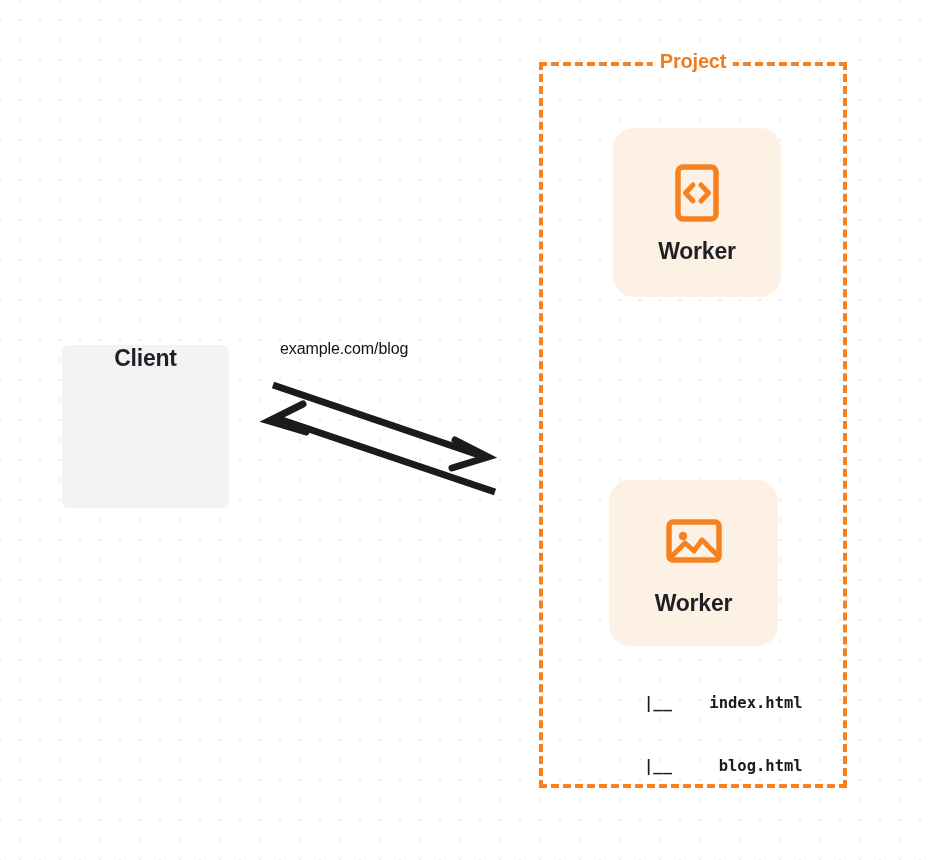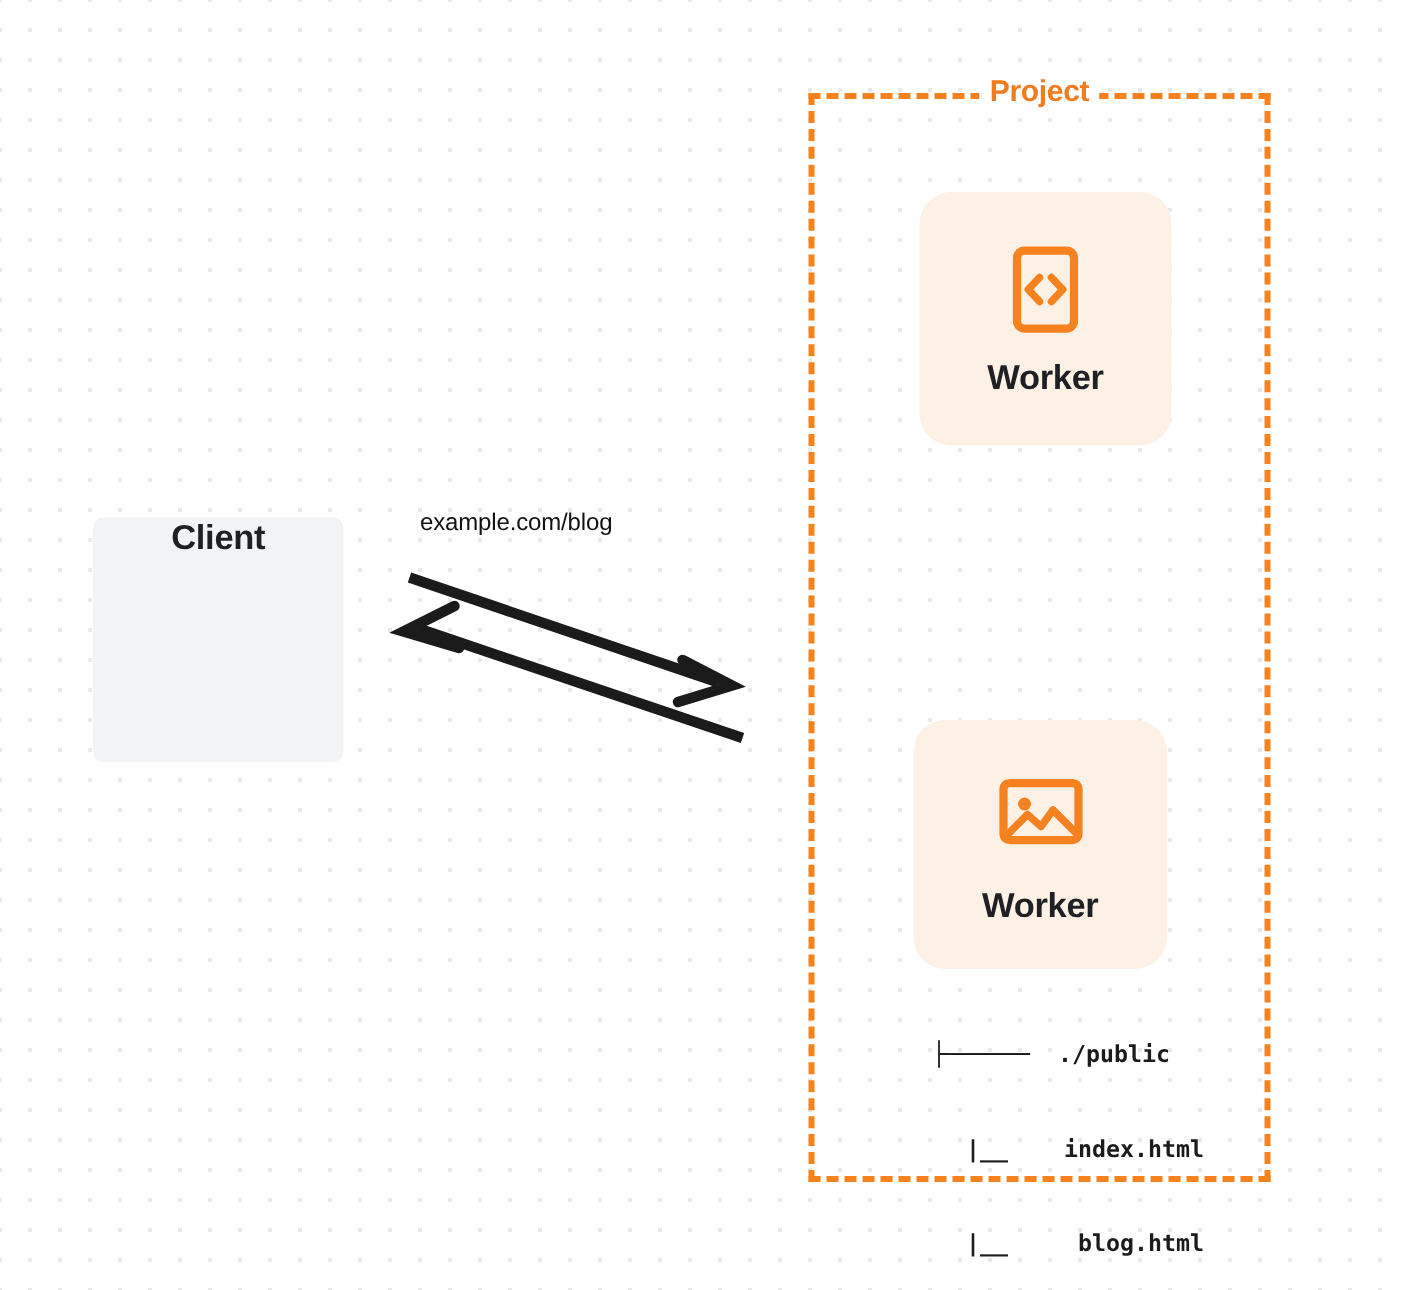--- a/index.html
+++ b/index.html
@@ -161,21 +161,20 @@
   <div class="node-card node-assets">
     <svg class="node-icon" viewBox="0 0 62 62">
       <rect x="6" y="12" width="50" height="38" rx="4" ry="4" fill="none" stroke="#F6821F" stroke-width="5.5"></rect>
       <circle cx="20" cy="26" r="4.3" fill="#F6821F"></circle>
       <path d="M8 47 L22 33 L31 41 L39 30 L54 45" fill="none" stroke="#F6821F" stroke-width="5" stroke-linecap="round" stroke-linejoin="round"></path>
     </svg>
     <div class="node-label">Worker</div>
   </div>
 
   <div class="file-tree">
-    <span class="tree-row">├──────  ./public</span>
     <span class="tree-row">      |__    index.html</span>
     <span class="tree-row">      |__     blog.html</span>
     
   </div>
 
   <div class="client-card">
     <div class="client-label">Client</div>
   </div>
 
   <div class="edge-label">example.com/blog</div>

